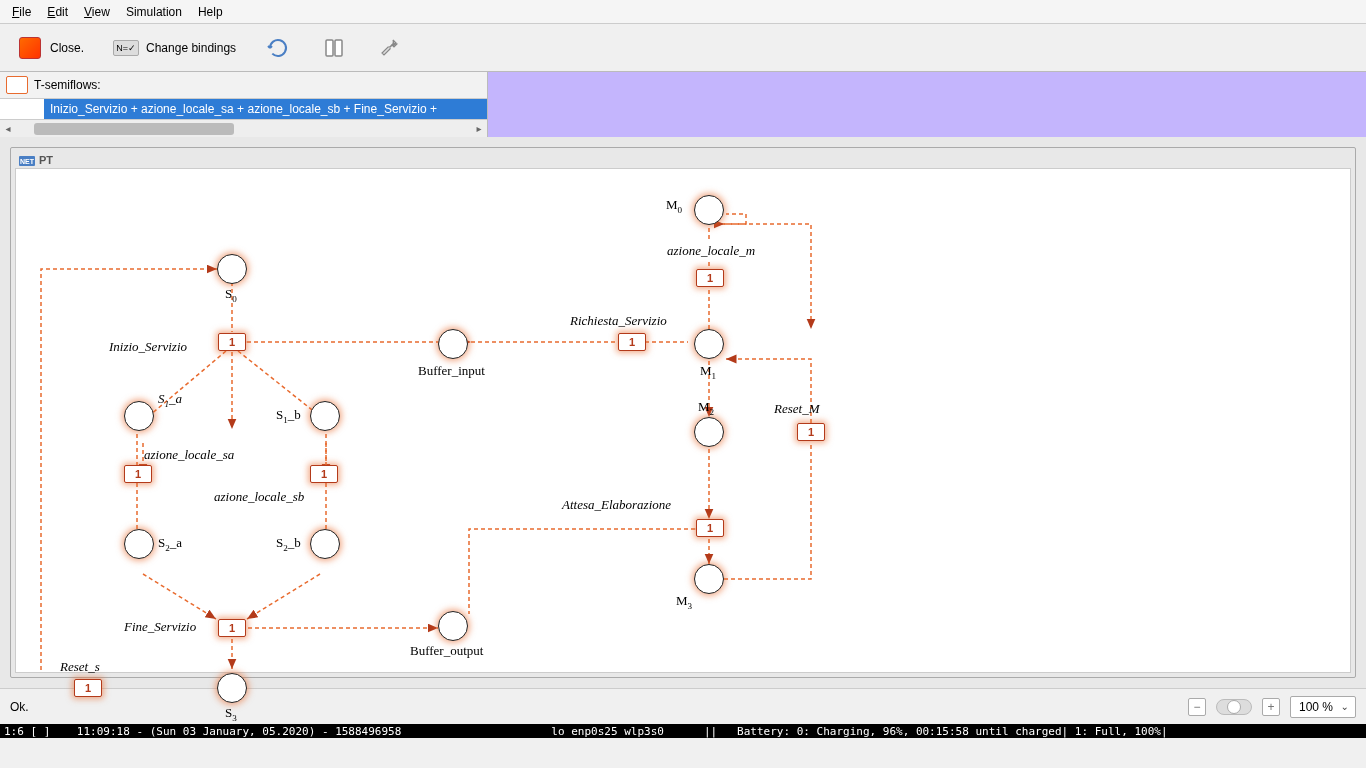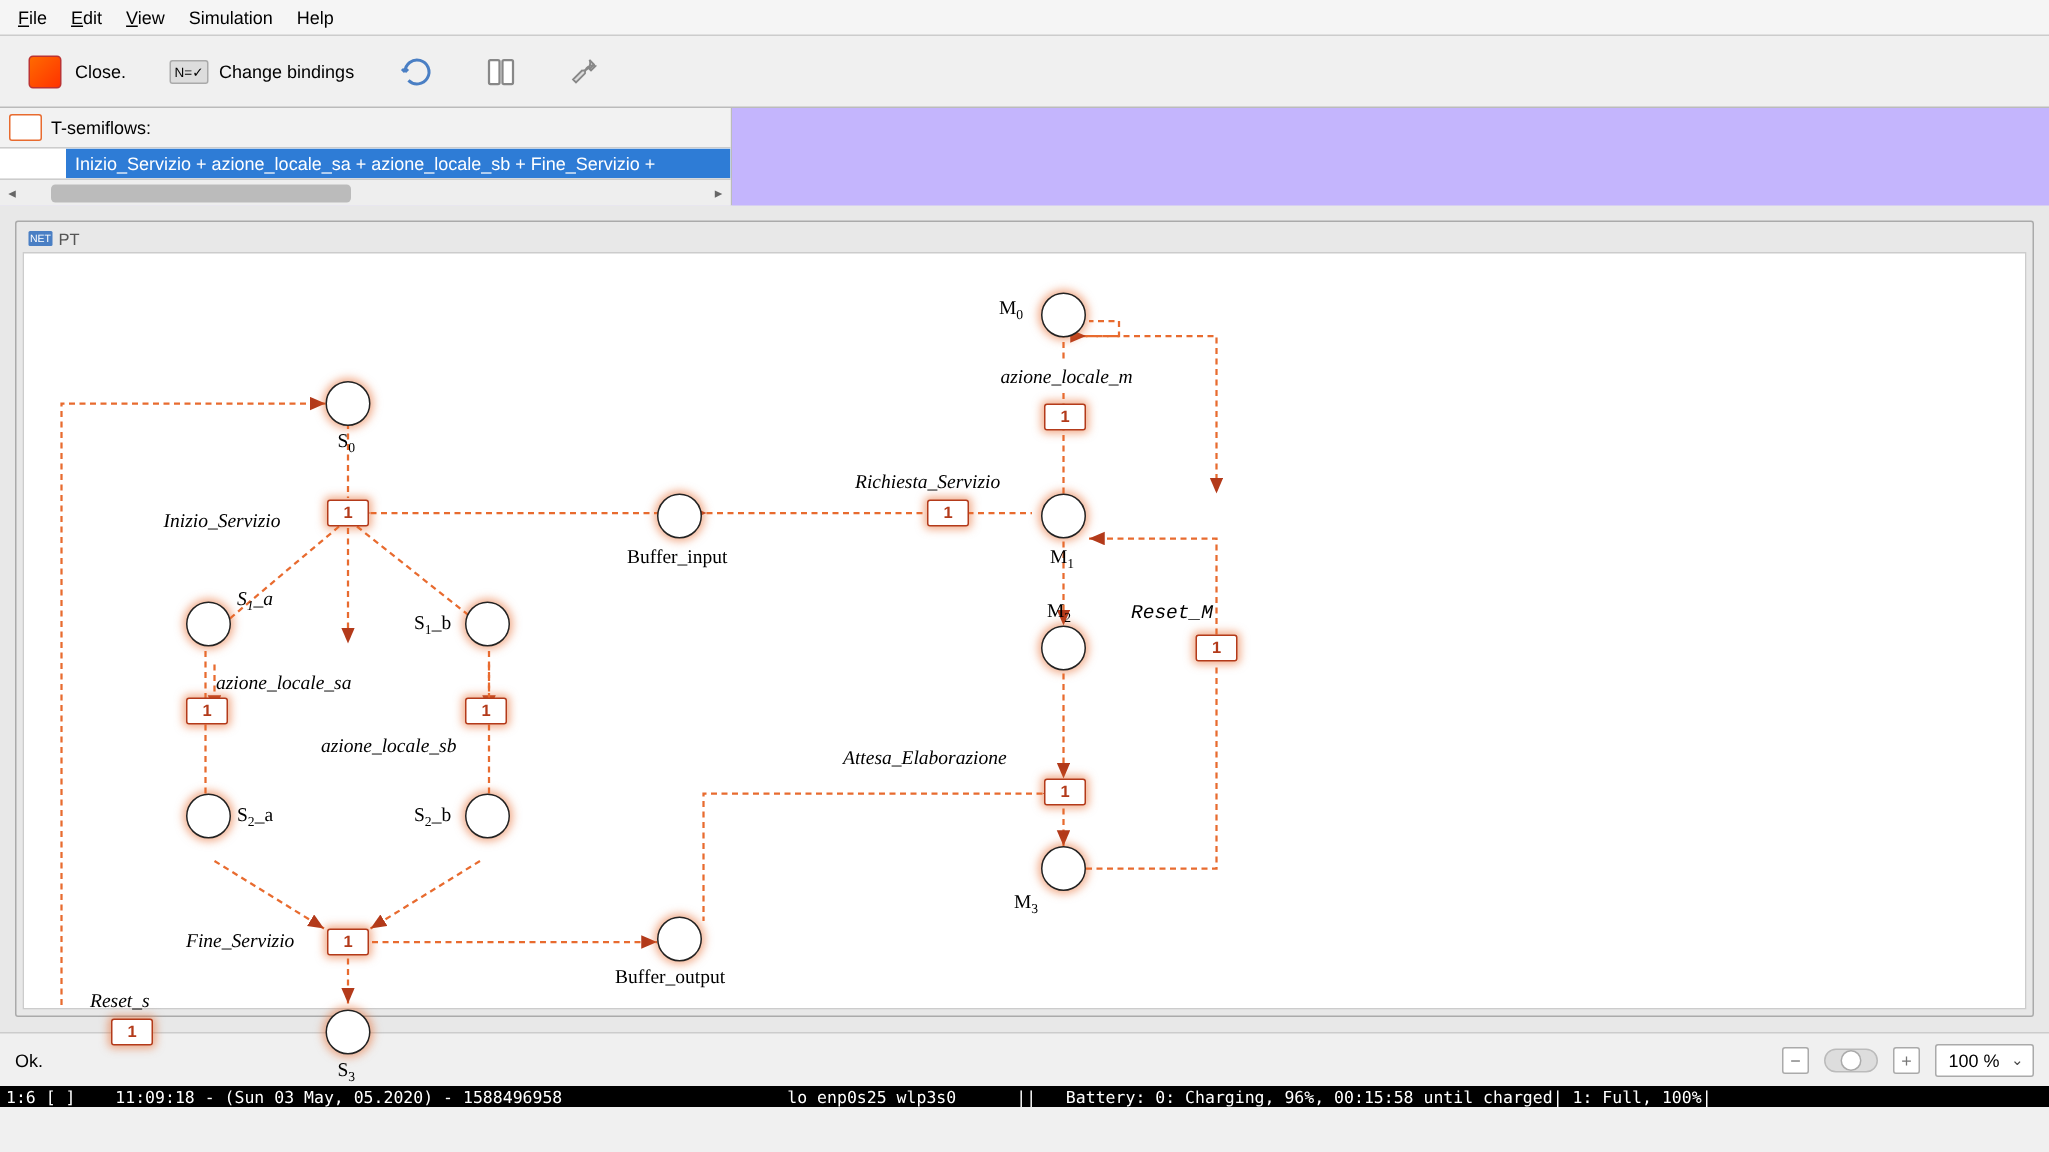--- a/index.html
+++ b/index.html
@@ -138,25 +138,26 @@
     border: 1px solid #aaa;
     border-radius: 2px;
     background: #e8e8e8;
     flex: 1;
     display: flex;
     flex-direction: column;
     padding: 4px;
   }
   .canvas-title {
     display: flex;
-    align-items: flex-start;
+    align-items: flex-end;
     gap: 4px;
     padding: 2px 4px;
     font-size: 11px;
     color: #555;
+    font-weight: bold;
   }
   .net-icon {
     width: 16px;
     height: 10px;
     background: #4a7fc4;
     color: #fff;
     font-size: 7px;
     display: flex;
     align-items: center;
     justify-content: center;
@@ -437,21 +438,21 @@
         <div class="transition" style="left:58px; top:510px;">1</div>
         <div class="label" style="left:44px; top:490px;">Reset_s</div>
 
         <div class="transition" style="left:680px; top:100px;">1</div>
         <div class="label" style="left:638px; top:74px;margin-left:13px;">azione_locale_m</div>
 
         <div class="transition" style="left:602px; top:164px;">1</div>
         <div class="label" style="left:554px; top:144px;">Richiesta_Servizio</div>
 
         <div class="transition" style="left:781px; top:254px;">1</div>
-        <div class="label" style="left:738px; top:232px;font-family:Liberation Mono, monospace;">Reset_M</div>
+        <div class="label" style="left:758px; top:232px;">Reset_M</div>
 
         <div class="transition" style="left:680px; top:350px;">1</div>
         <div class="label" style="left:546px; top:328px;">Attesa_Elaborazione</div>
 
       </div>
     </div>
   </div>
 </div>
 
 <div class="statusbar">
@@ -463,18 +464,18 @@
       </span>
     <span class="zoom-mini-btn">+</span>
     <span class="zoom-select">
       <span>100 %</span>
       <span class="zoom-chevron">⌄</span>
     </span>
   </span>
 </div>
 
 <div class="sysbar">
-  <span>1:6 [ ]    11:09:18 - (Sun 03 May, 05.2020) - 1588496958</span>
+  <span>1:6 [ ]    11:09:18 - (Sun 03 January, 05.2020) - 1588496958</span>
   <span style="flex:0 0 150px;"></span>
   <span>lo enp0s25 wlp3s0</span>
   <span style="flex:0 0 40px;"></span>
   <span>||   Battery: 0: Charging, 96%, 00:15:58 until charged| 1: Full, 100%|</span>
 </div>
 
 </body></html>

